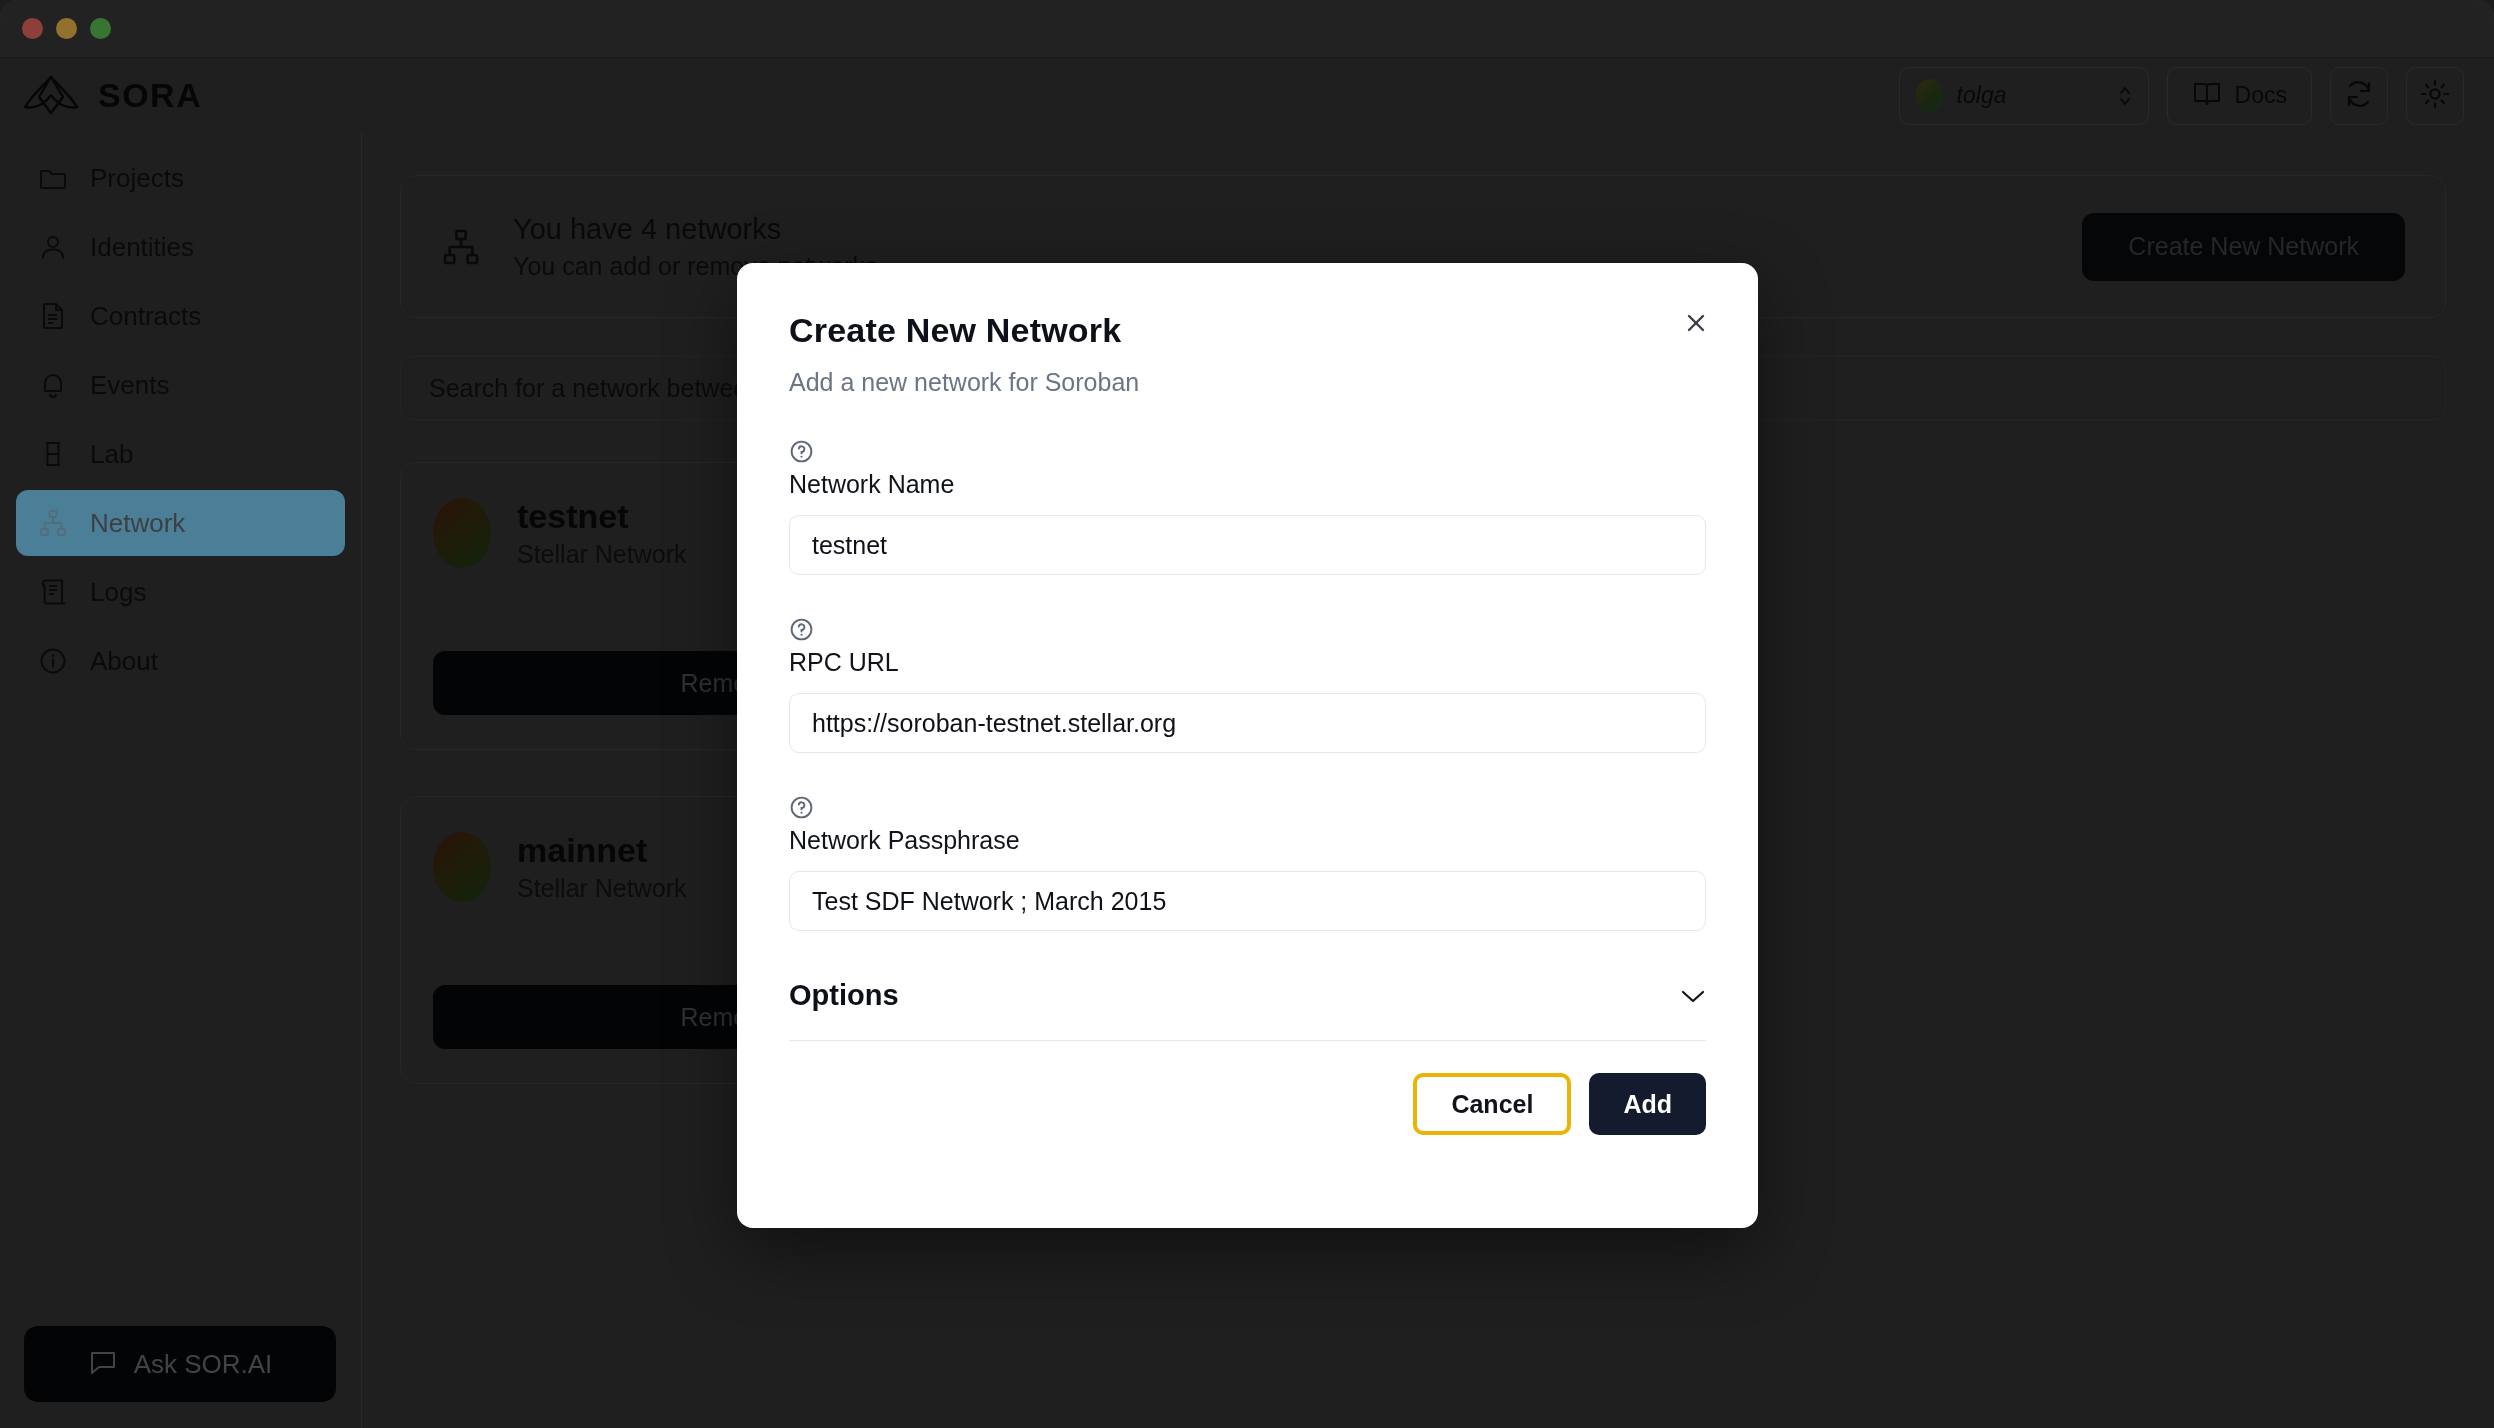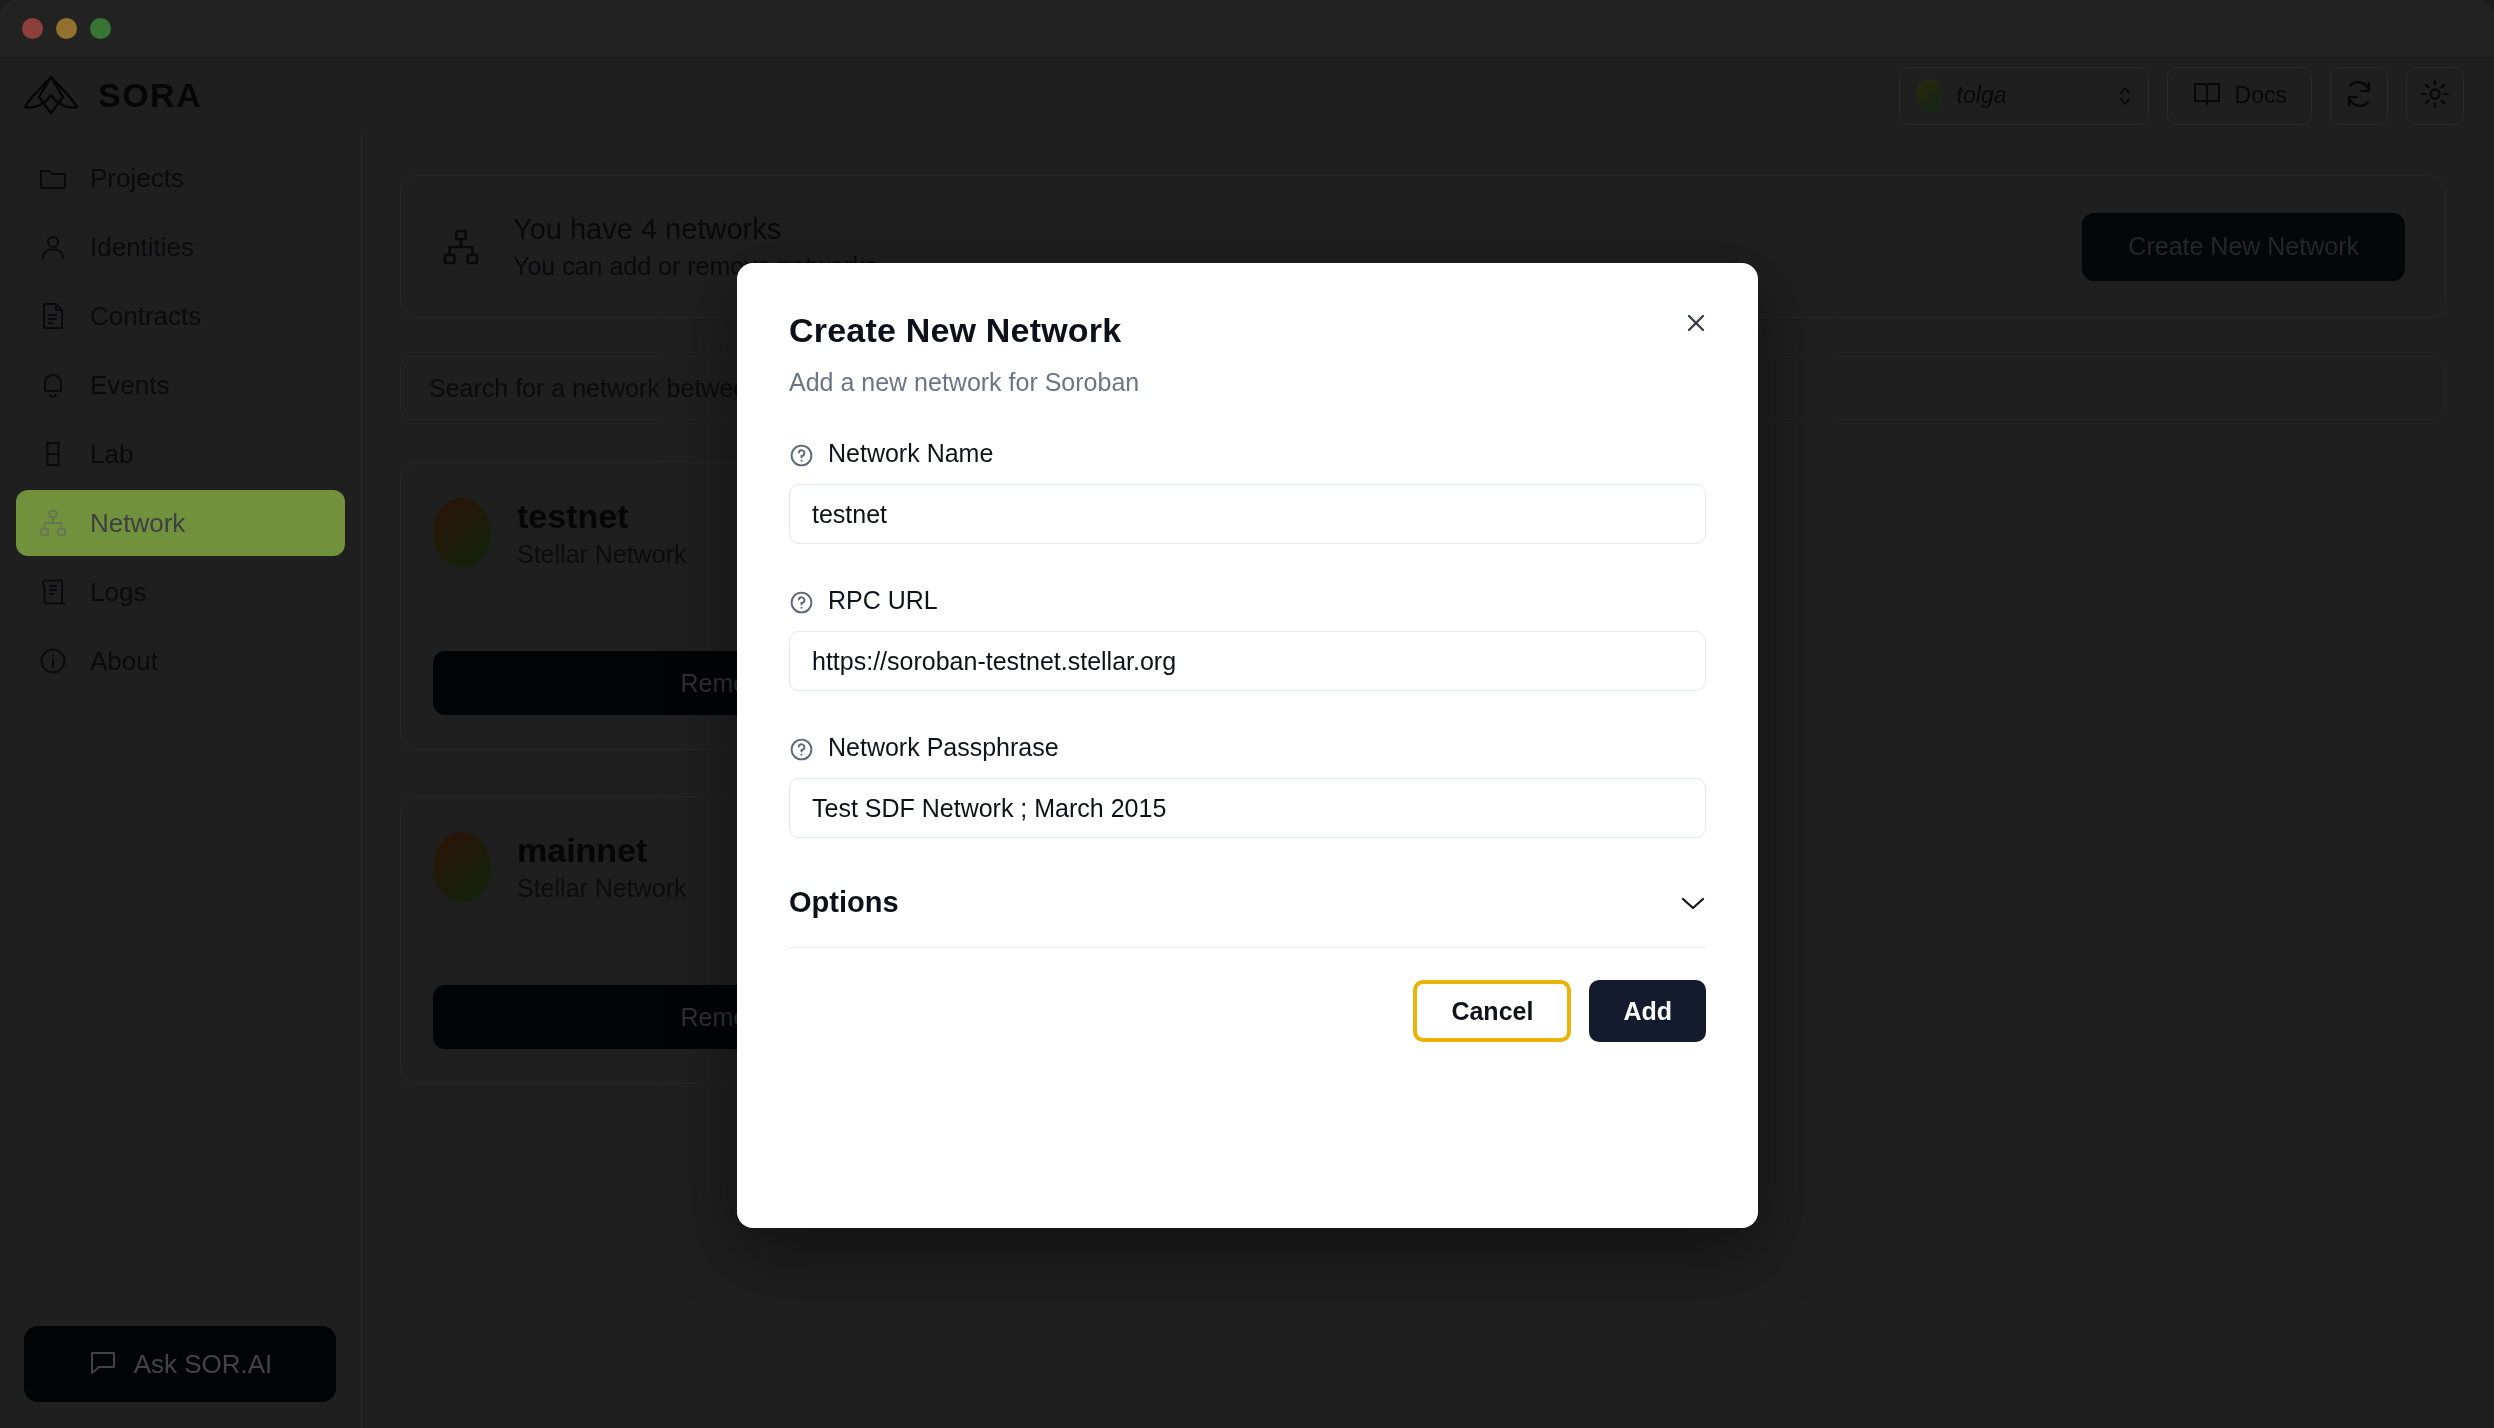--- a/index.html
+++ b/index.html
@@ -94,21 +94,21 @@
     border-right: 1px solid #454545;
     position: relative;
     padding-top: 12px;
   }
   .nav-item {
     height: 66px; margin: 0 16px 3px 16px;
     border-radius: 12px;
     display: flex; align-items: center; gap: 22px;
     padding-left: 22px;
   }
-  .nav-item.active { background: #bef264; }
+  .nav-item.active { background: #7dd3fc; }
   .nav-icon { width: 30px; height: 30px; flex: none; display: block; }
   .nav-label { font-size: 26px; color: #111214; }
   .nav-item.active .nav-label { color: #666a70; }
   .nav-item.active .nav-icon { opacity: .55; }
   #sidebar-bottom {
     position: absolute; left: 0; right: 1px; bottom: 0;
     padding: 18px 24px 26px 24px;
   }
   #ask-ai-button {
     height: 76px; border-radius: 14px;
@@ -199,21 +199,21 @@
   }
   #modal-title {
     font-size: 34px; font-weight: bold; color: #0d1018;
     letter-spacing: .2px;
   }
   #modal-subtitle {
     margin-top: 18px;
     font-size: 25px; color: #6b7585;
   }
   .field { margin-top: 42px; }
-  .field-label-row { display: flex; align-items: flex-end; gap: 14px; }
+  .field-label-row { display: flex; align-items: flex-start; gap: 6px; flex-direction: column; }
   .help-icon { width: 25px; height: 25px; display: block; flex: none; }
   .field-label { font-size: 25px; color: #10131a; font-weight: normal; }
   .field-input {
     margin-top: 16px;
     height: 60px;
     border: 1px solid #e3e8ef; border-radius: 10px;
     display: flex; align-items: center;
     padding: 0 22px;
     font-size: 25px; color: #0e1117;
     background: #fff;

